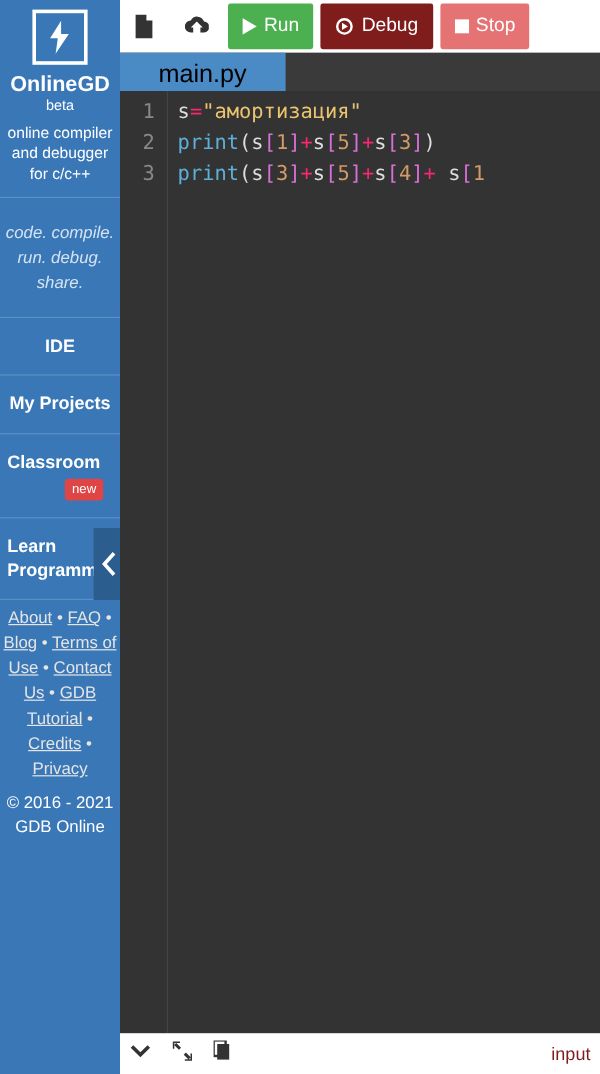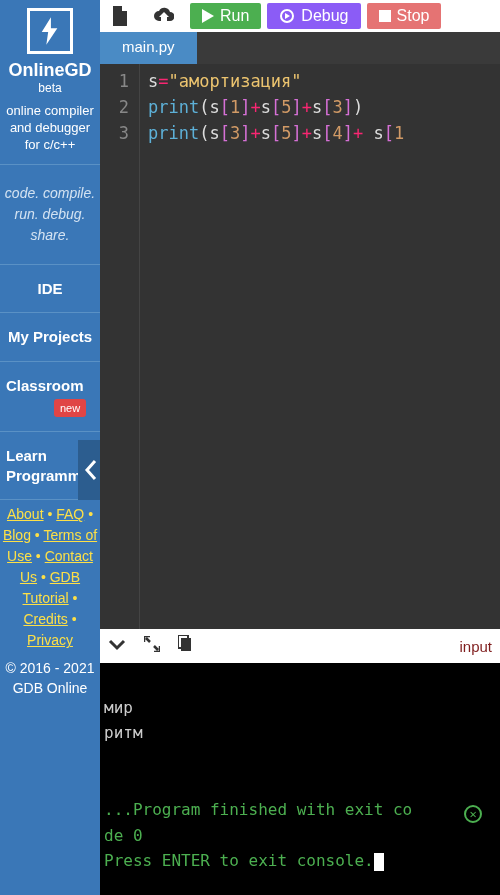--- a/index.html
+++ b/index.html
@@ -74,38 +74,38 @@
   align-items: center;
   justify-content: center;
   color: #fff;
   font-size: 24px;
   cursor: pointer;
   z-index: 5;
 }
 
 .footer-links {
   font-size: 14px;
-  color: #fde047;
+  color: #e5e5e5;
   line-height: 1.5;
   padding: 4px 2px;
 }
 .footer-links span { text-decoration: underline; cursor: pointer; }
 
 .copyright { font-size: 14px; padding: 4px 2px 10px; line-height: 1.4; }
 
 .main {
   flex: 1;
   display: flex;
   flex-direction: column;
   background: #333;
   min-width: 0;
 }
 
 .toolbar {
-  height: 32px;
+  height: 44px;
   background: #fff;
   display: flex;
   align-items: stretch;
   gap: 6px;
   padding: 0 2px;
 }
 
 .tb-btn {
   display: flex;
   align-items: center;
@@ -121,33 +121,33 @@
   align-items: center;
   gap: 6px;
   padding: 0 12px;
   color: #fff;
   font-size: 16px;
   cursor: pointer;
   border-radius: 2px;
   margin: 3px 0;
 }
 .btn-run { background: #4caf50; }
-.btn-debug { background: #8b5cf6; }
+.btn-debug { background: #7f1d1d; }
 .btn-stop { background: #e57373; }
 
 .tabbar {
   display: flex;
   background: #3a3a3a;
   height: 32px;
 }
 .tab {
   background: #4a8bc5;
-  color: #ffffff;
-  padding: 6px 22px;
-  font-size: 15px;
+  color: #000000;
+  padding: 6px 32px;
+  font-size: 21px;
   cursor: pointer;
 }
 
 .editor {
   flex: 1;
   background: #333;
   display: flex;
   font-family: 'Consolas', monospace;
   font-size: 17px;
   overflow: hidden;
@@ -317,23 +317,13 @@
     <span>
       <svg width="16" height="18" viewBox="0 0 16 18">
           <rect x="3" y="3" width="10" height="13" fill="#333"></rect>
           <rect x="0" y="0" width="10" height="13" fill="none" stroke="#333" stroke-width="2"></rect>
         </svg>
     </span>
     <span class="spacer"></span>
     <span class="input-label">input</span>
   </div>
 
-  <div class="console">
-<span class="out-line">мир</span>
-<span class="out-line">ритм</span>
-
-
-<span class="exit-line">...Program finished with exit co</span>
-<span class="exit-line">de 0</span>
-<span class="exit-line">Press ENTER to exit console.</span><span class="cursor-block"></span>
-    <div class="close-x">✕</div>
-  </div>
 </div>
 
 </body></html>

